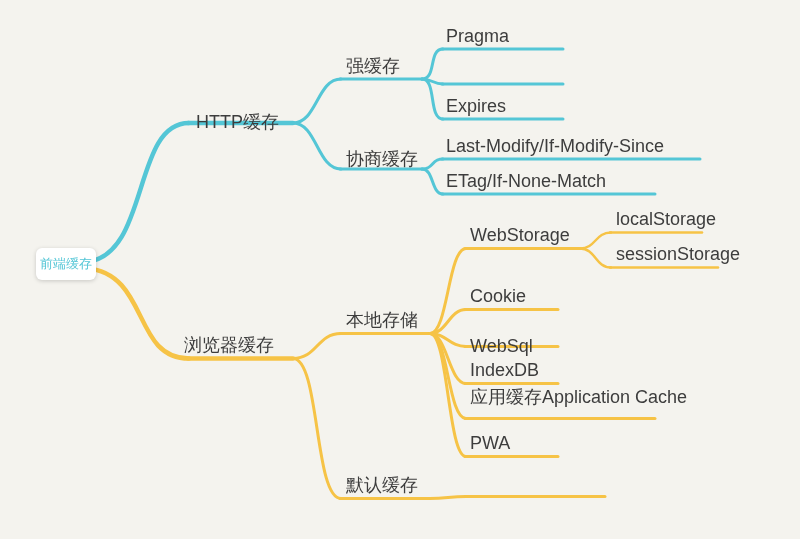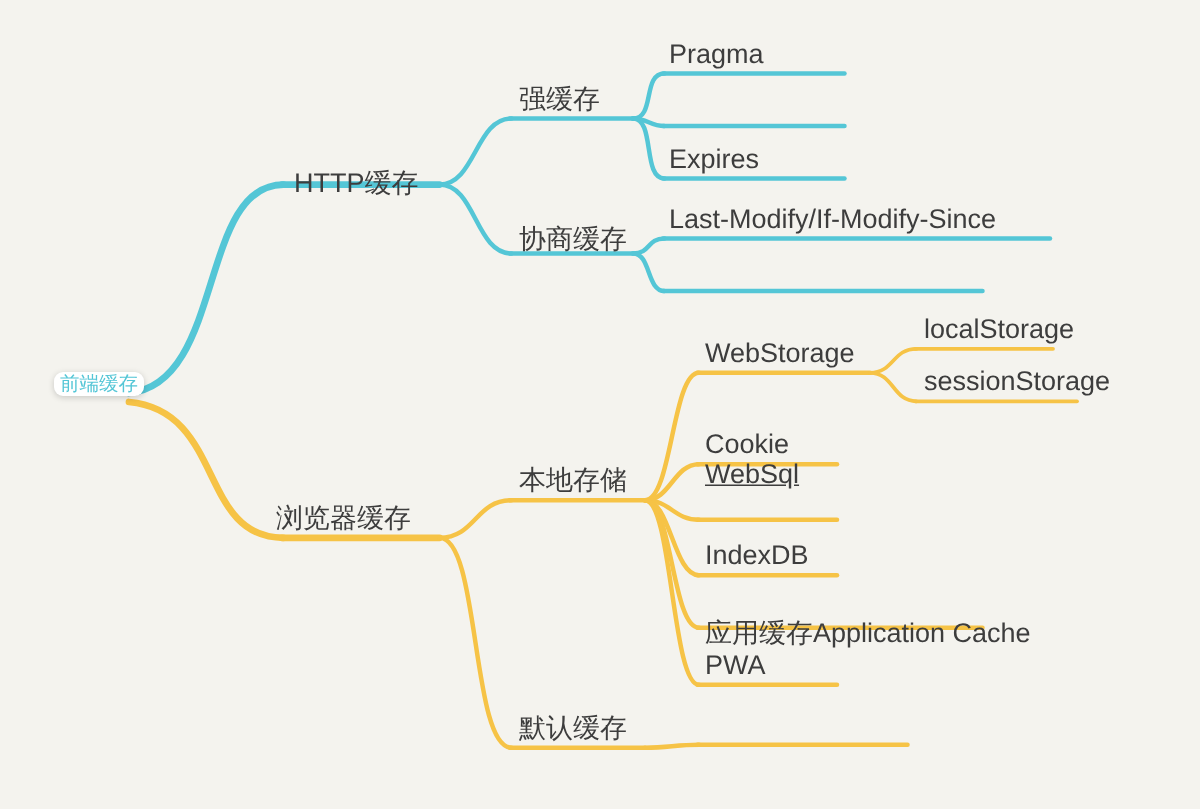--- a/index.html
+++ b/index.html
@@ -30,21 +30,21 @@
     white-space: nowrap;
     cursor: default;
     z-index: 2;
   }
 
   .root-node {
     position: absolute;
     left: 36px;
     top: 248px;
     width: 60px;
-    height: 16px;
+    height: 32px;
     background: var(--root_bg, #ffffff);
     border-radius: 6px;
     box-shadow: 0 1px 4px rgba(0,0,0,0.18);
     color: var(--cyan, #54c6d6);
     font-size: 13px;
     display: flex;
     align-items: center;
     justify-content: center;
     white-space: nowrap;
     z-index: 3;
@@ -101,26 +101,27 @@
   </svg>
 
   <div class="root-node">前端缓存</div>
 
   <div class="node" style="left:196px; top:112px;">HTTP缓存</div>
   <div class="node" style="left:346px; top:56px;">强缓存</div>
   <div class="node" style="left:446px; top:26px;">Pragma</div>
   <div class="node" style="left:446px; top:96px;">Expires</div>
   <div class="node" style="left:346px; top:134px;margin-top:15px;">协商缓存</div>
   <div class="node" style="left:446px; top:136px;">Last-Modify/If-Modify-Since</div>
+  <div class="node" style="left:446px; top:171px;">ETag/If-None-Match</div>
 
   <div class="node" style="left:184px; top:335px;">浏览器缓存</div>
   <div class="node" style="left:346px; top:310px;">本地存储</div>
   <div class="node" style="left:470px; top:225px;">WebStorage</div>
   <div class="node" style="left:616px; top:209px;">localStorage</div>
   <div class="node" style="left:616px; top:244px;">sessionStorage</div>
   <div class="node" style="left:470px; top:286px;">Cookie</div>
-  <div class="node" style="left:470px; top:306px;text-decoration:underline;">WebSql</div>
+  <div class="node" style="left:470px; top:336px;">WebSql</div>
   <div class="node" style="left:470px; top:360px;">IndexDB</div>
-  <div class="node" style="left:470px; top:412px;">应用缓存Application Cache</div>
+  <div class="node" style="left:470px; top:387px;">应用缓存Application Cache</div>
   <div class="node" style="left:470px; top:433px;text-align:right;">PWA</div>
   <div class="node" style="left:346px; top:475px;">默认缓存</div>
 
 </div>
 
 </body></html>

